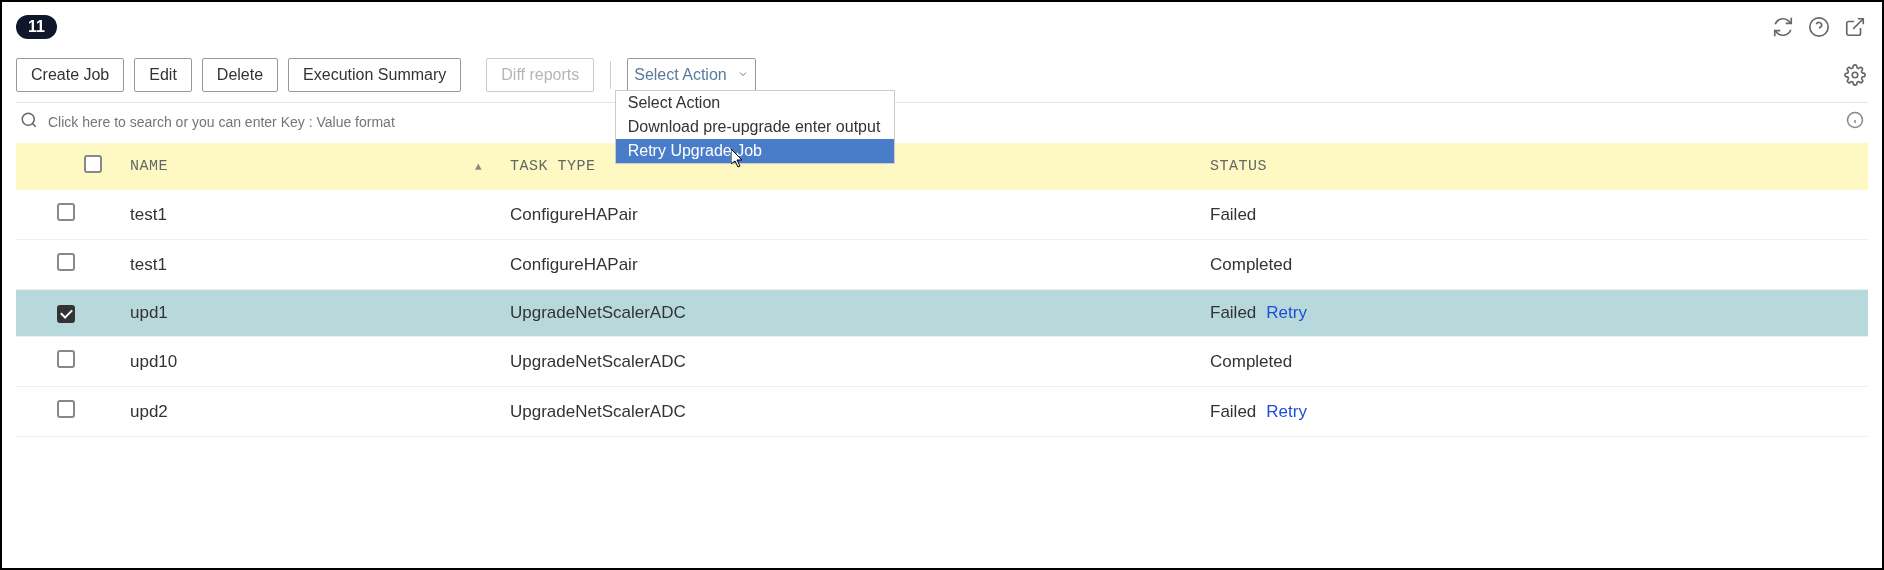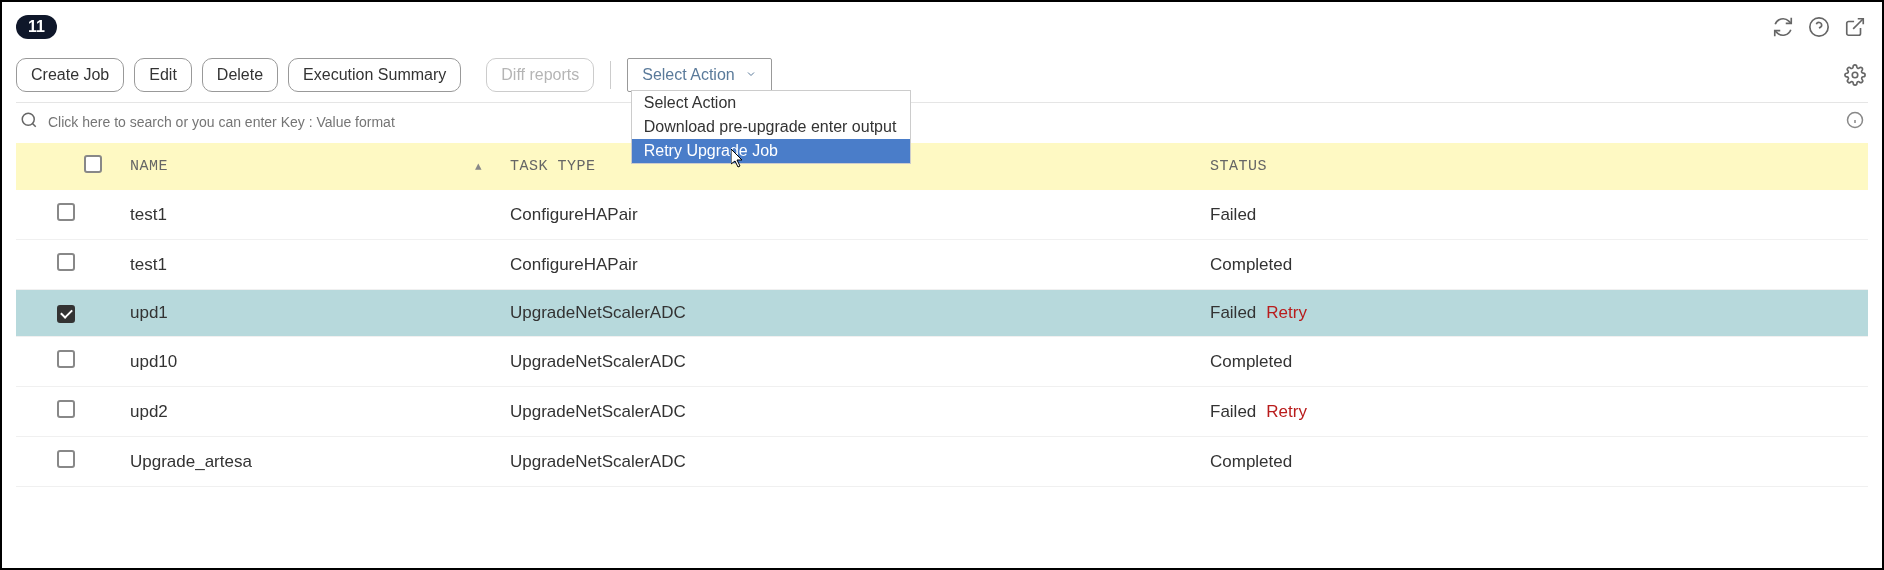--- a/index.html
+++ b/index.html
@@ -5,24 +5,24 @@
     * { box-sizing: border-box; margin: 0; padding: 0; }
     body { font-family: -apple-system, BlinkMacSystemFont, "Segoe UI", Arial, sans-serif; font-size: 16px; color: #333; background: #fff; }
     .container { border: 2px solid #000; width: 1884px; height: 570px; padding: 12px 14px; position: relative; }
     .header { display: flex; align-items: center; justify-content: space-between; margin-bottom: 18px; }
     .title-wrap { display: flex; align-items: center; gap: 12px; }
     .page-title { font-size: 32px; font-weight: 400; color: #333; }
     .badge { background: #0f172a; color: #fff; font-size: 16px; font-weight: 600; padding: 3px 12px; border-radius: 14px; }
     .header-icons { display: flex; gap: 10px; align-items: center; }
     .hdr-icon { width: 26px; height: 26px; display: flex; align-items: center; justify-content: center; color: #666; cursor: pointer; }
     .toolbar { display: flex; align-items: center; gap: 10px; padding-bottom: 10px; border-bottom: 1px solid #e5e5e5; }
-    .btn { border: 1px solid #999; background: #fff; padding: 7px 14px; font-size: 16px; cursor: pointer; color: #333; border-radius: 10px; }
+    .btn { border: 1px solid #999; background: #fff; padding: 7px 14px; font-size: 16px; cursor: pointer; color: #333; border-radius: 2px; }
     .btn.disabled { color: #b5b5b5; border-color: #ccc; cursor: default; margin-left: 15px; }
     .divider { width: 1px; height: 28px; background: #ccc; margin: 0 6px; }
-    .select-action { border: 1px solid #999; background: #fff; padding: 7px 14px; font-size: 16px; cursor: pointer; color: #5a7a9a; display: flex; align-items: center; gap: 10px; position: relative; border-radius: 2px; }
+    .select-action { border: 1px solid #999; background: #fff; padding: 7px 6px; font-size: 16px; cursor: pointer; color: #5a7a9a; display: flex; align-items: center; gap: 10px; position: relative; border-radius: 2px; }
     .gear-right { margin-left: auto; }
     .dropdown { position: absolute; top: 100%; right: -140px; background: #fff; border: 1px solid #ccc; min-width: 280px; z-index: 10; margin-top: -1px; }
     .dropdown-item { padding: 3px 12px; font-size: 16px; color: #333; cursor: pointer; white-space: nowrap; text-align: left; }
     .dropdown-item.highlighted { background: #4a7dc9; color: #fff; }
     .search-row { display: flex; align-items: center; padding: 8px 4px 10px 4px; gap: 10px; }
     .search-icon { color: #666; }
     .search-input { border: none; outline: none; flex: 1; font-size: 14px; color: #999; }
     .info-right { color: #888; }
     .table { width: 100%; border-collapse: collapse; }
     .table th { background: #fef9c3; text-align: right; padding: 12px 14px; font-weight: 400; color: #666; font-size: 15px; letter-spacing: 0.5px; font-family: Liberation Mono, monospace; }
@@ -31,21 +31,21 @@
     .table tbody tr.selected { background: #b7d9dc; }
     .checkbox-cell { width: 100px; text-align: center; }
     .chk { width: 18px; height: 18px; border: 2px solid #888; border-radius: 3px; display: inline-flex; align-items: center; justify-content: center; background: #fff; cursor: pointer; }
     .chk.checked { background: #333; border-color: #333; }
     .chk.checked::after { content: ""; width: 5px; height: 9px; border: solid #fff; border-width: 0 2px 2px 0; transform: rotate(45deg); margin-top: -2px; }
     .name-col { width: 380px; }
     .task-col { width: 700px; }
     .status-col { }
     .sort-caret { font-size: 11px; color: #888; margin-left: auto; }
     .th-flex { display: flex; align-items: center; }
-    .retry-link { color: #b91c1c; margin-left: 10px; cursor: pointer; margin-top: 12px; }
+    .retry-link { color: #1d4ed8; margin-left: 10px; cursor: pointer; margin-top: 12px; }
     .cursor { position: absolute; left: 729px; top: 147px; pointer-events: none; z-index: 20; }
     .chev { display: inline-block; }
   </style>
 </head>
 <body>
 
 <div class="container">
 
   <div class="header">
     <div class="title-wrap">
@@ -170,26 +170,20 @@
           <td>upd10</td>
           <td>UpgradeNetScalerADC</td>
           <td><span>Completed</span></td>
         </tr>
         <tr>
           <td class="checkbox-cell"><span class="chk"></span></td>
           <td>upd2</td>
           <td>UpgradeNetScalerADC</td>
           <td><span>Failed</span><span class="retry-link">Retry</span></td>
         </tr>
-        <tr>
-          <td class="checkbox-cell"><span class="chk"></span></td>
-          <td>Upgrade_artesa</td>
-          <td>UpgradeNetScalerADC</td>
-          <td><span>Completed</span></td>
-        </tr>
       </tbody>
   </table>
 
   <span class="cursor">
     <svg width="16" height="20" viewBox="0 0 16 20">
         <path d="M0 0 L0 15 L4 12 L7 18 L9 17 L6 11 L11 11 Z" fill="#fff" stroke="#000" stroke-width="1"></path>
       </svg>
   </span>
 
 </div>

